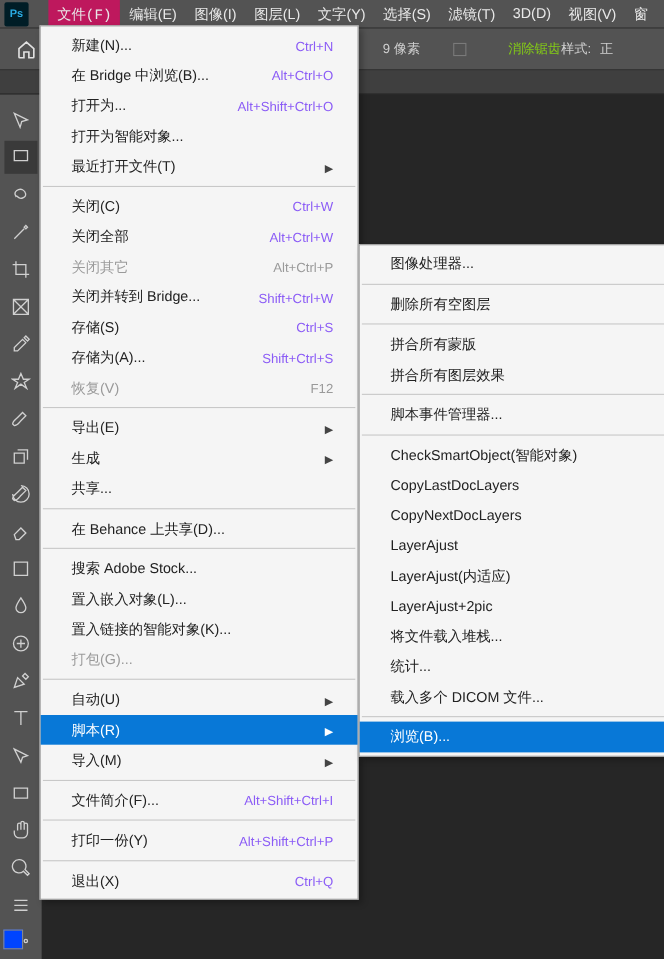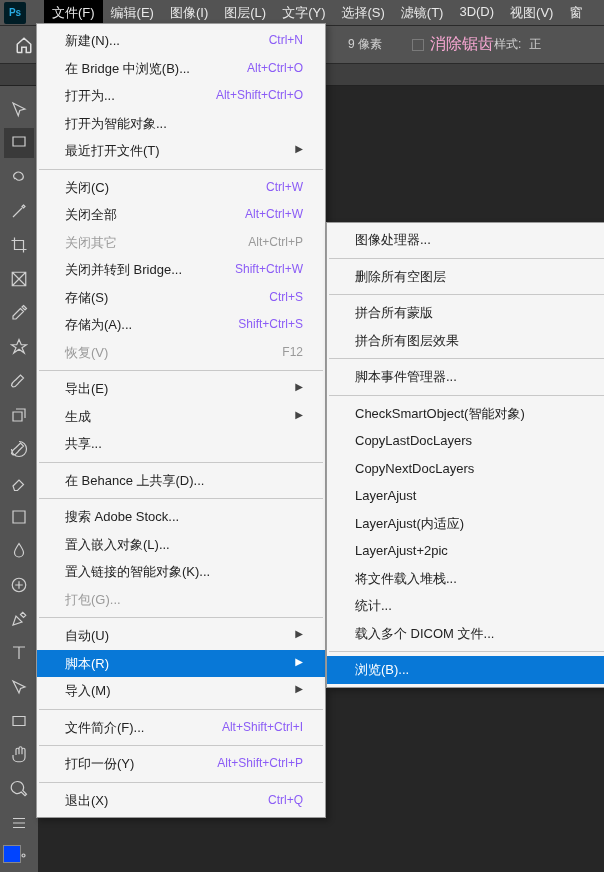--- a/index.html
+++ b/index.html
@@ -34,21 +34,21 @@
   align-items: center;
   justify-content: center;
   border-radius: 2px;
   margin-right: 18px;
 }
 .menubar-item {
   padding: 4px 8px;
   color: #e8e8e8;
   cursor: default;
 }
-.menubar-item.active { background: #000000; }
+.menubar-item.active { background: #be185d; font-family: Liberation Mono, monospace; }
 
 
 .optionsbar {
   height: 38px;
   background: #535353;
   display: flex;
   align-items: center;
   padding-left: 10px;
   border-bottom: 1px solid #2a2a2a;
 }
@@ -66,22 +66,23 @@
   font-size: 12px;
 }
 .options-checkbox {
   width: 12px;
   height: 12px;
   border: 1px solid #7a7a7a;
   margin: 0 6px 0 30px;
   display: inline-block;
 }
 .options-dim {
-  color: #f9a8d4;
-  font-size: 16px;
+  color: #84cc16;
+  font-size: 12px;
+  margin-left: 32px;
 }
 .options-style {
   color: #d0d0d0;
   font-size: 12px;
 }
 
 
 .toolbar {
   position: absolute;
   left: 0;
@@ -121,21 +122,21 @@
   background: #f5f5f5;
   border: 1px solid #9a9a9a;
   box-shadow: 3px 3px 6px rgba(0,0,0,.3);
   min-width: 286px;
   padding: 3px 0;
   color: #222;
 }
 .menu-item {
   display: flex;
   justify-content: space-between;
-  align-items: flex-start;
+  align-items: flex-end;
   padding: 4px 22px 4px 28px;
   cursor: default;
   font-size: 13px;
   line-height: 1.5;
 }
 .menu-item.highlighted {
   background: #0878d7;
   color: #fff;
 }
 .menu-item.disabled { color: #9a9a9a; }

